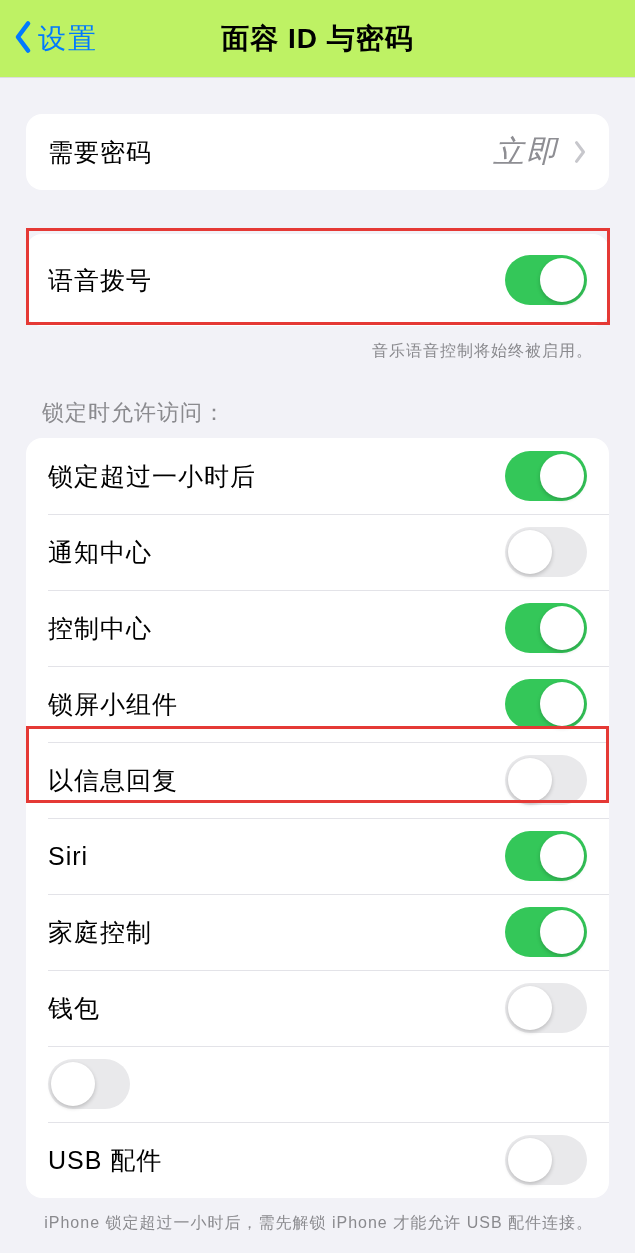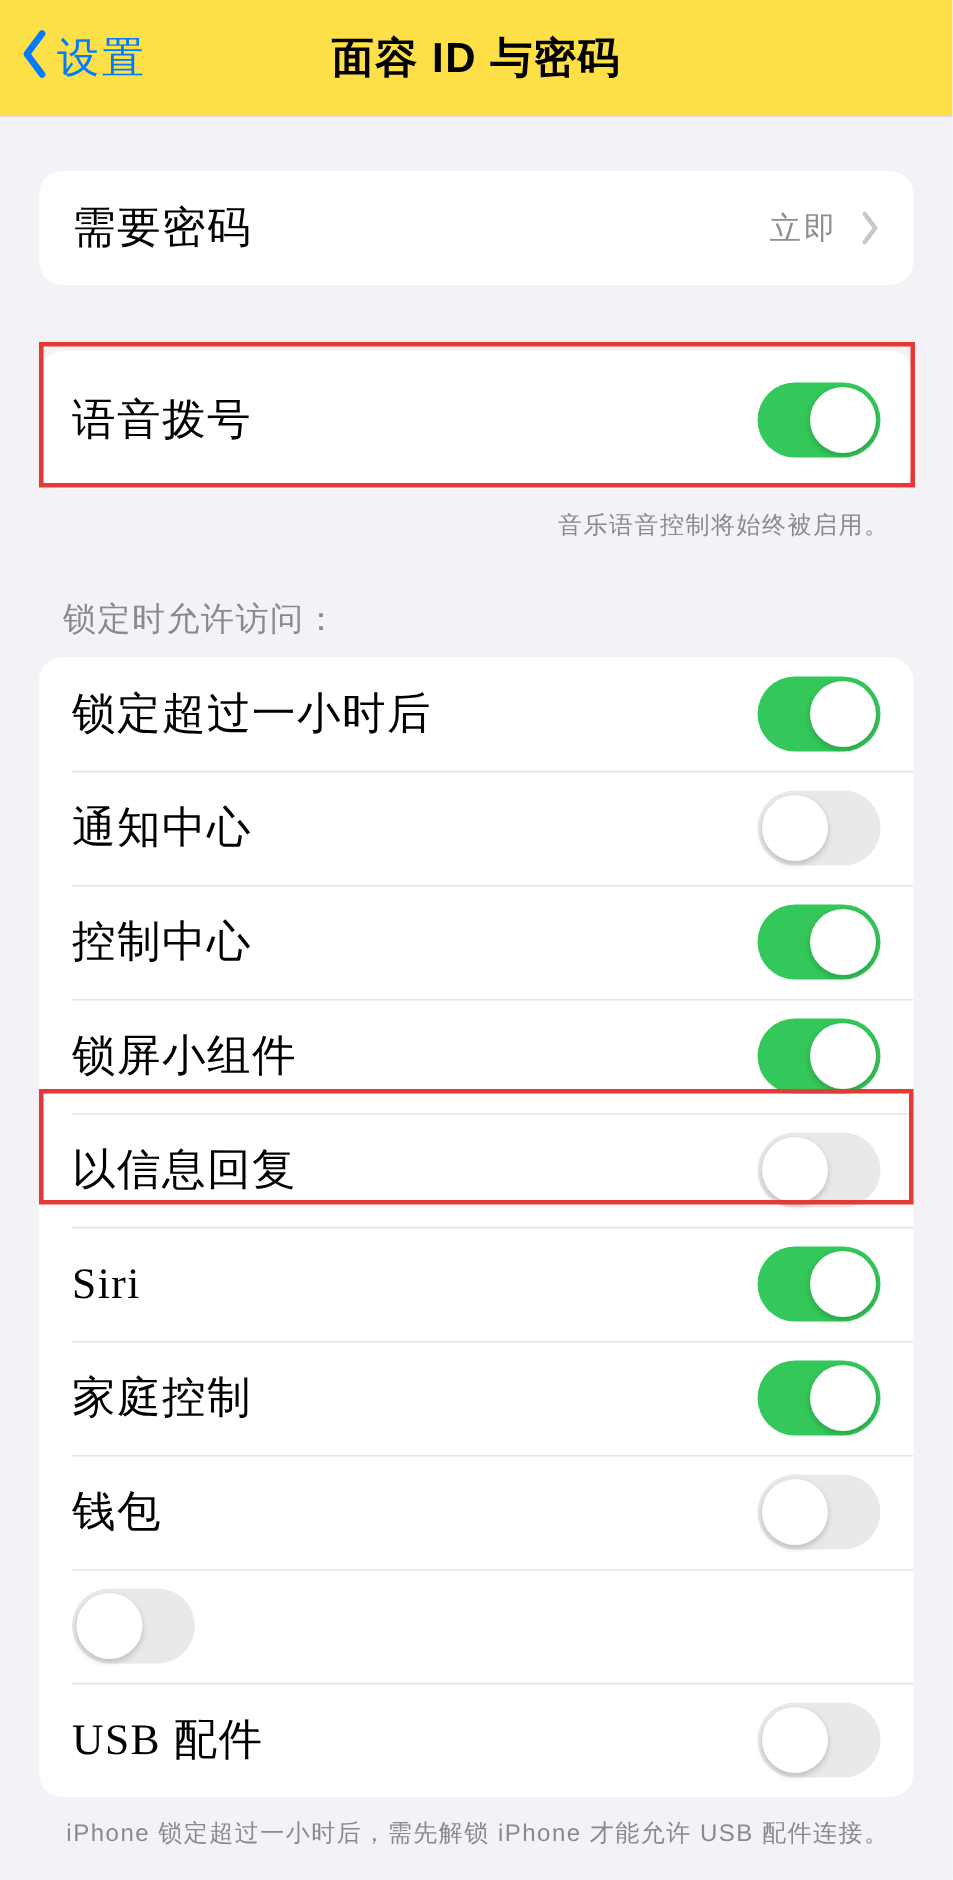--- a/index.html
+++ b/index.html
@@ -5,21 +5,21 @@
     * { margin: 0; padding: 0; box-sizing: border-box; }
     html, body {
       width: 635px;
       height: 1253px;
       font-family: -apple-system, "Helvetica Neue", Arial, sans-serif;
       background: #f2f2f7;
       overflow: hidden;
     }
     .navbar {
       height: 78px;
-      background: #fde047;
+      background: #bef264;
       border-bottom: 1px solid #dcdce0;
       display: flex;
       align-items: center;
       position: relative;
     }
     .back {
       position: absolute;
       left: 12px;
       display: flex;
       align-items: center;
@@ -53,22 +53,22 @@
     }
     .row + .row::before {
       content: "";
       position: absolute;
       left: 22px;
       right: 0;
       top: 0;
       height: 1px;
       background: #e3e3e8;
     }
-    .row-label { font-size: 29px; letter-spacing: 1px; font-family: Liberation Serif, serif; }
-    .row-value { color: #8e8e93; font-size: 21px; letter-spacing: 2px; margin-right: 6px; }
+    .row-label { font-size: 25px; letter-spacing: 1px; }
+    .row-value { color: #8e8e93; font-size: 31px; letter-spacing: 2px; margin-right: 6px; font-style: italic; }
     .row-right { display: flex; align-items: center; gap: 8px; }
     .chevron { color: #c7c7cc; }
     .chevron svg { width: 14px; height: 24px; display: block; }
 
     .footer-text {
       margin: 14px 42px 0 42px;
       font-size: 16px;
       color: #8a8a8e;
       letter-spacing: 1px;
       line-height: 1.4;

